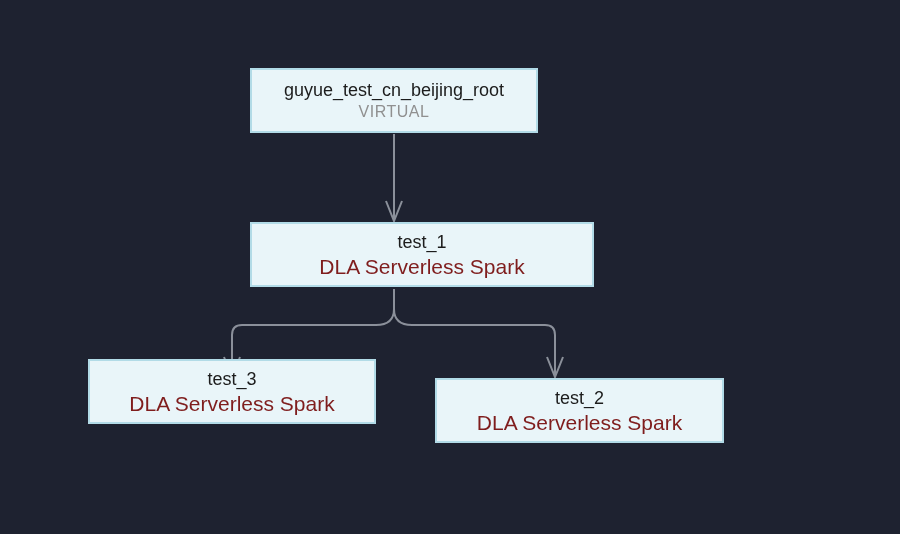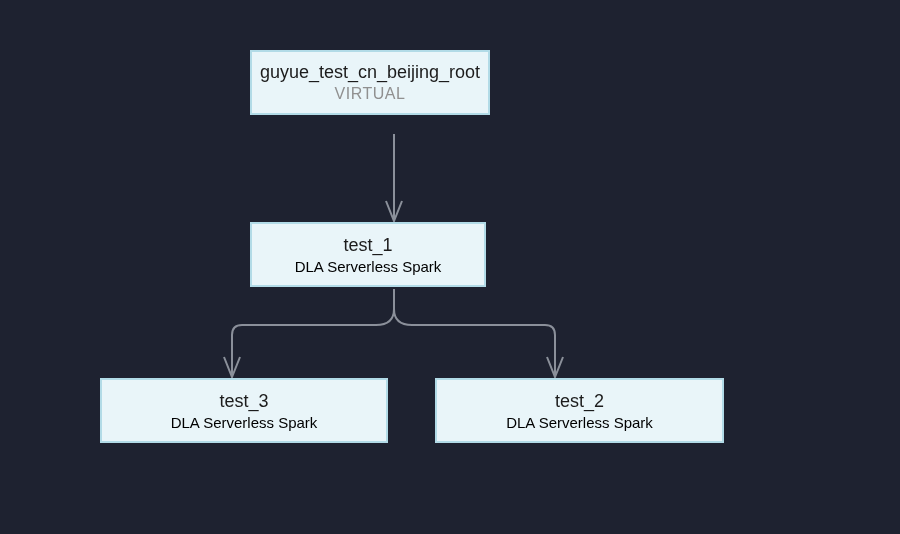--- a/index.html
+++ b/index.html
@@ -38,33 +38,33 @@
     gap: 5px;
     cursor: pointer;
   }
   .node-title {
     font-size: 18px;
     color: #1c1c1c;
     line-height: 1;
     white-space: nowrap;
   }
   .node-sub {
-    font-size: 15px;
-    color: #000000;
+    font-size: 21px;
+    color: #7f1d1d;
     line-height: 1;
     white-space: nowrap;
   }
   .node-sub.caps {
     font-size: 16px;
     letter-spacing: 0.5px;
     color: #909090;
   }
-  #node-root   { left: 250px; top: 50px;  width: 240px; height: 65px; }
-  #node-test1  { left: 250px; top: 222px; width: 236px; height: 65px; }
-  #node-test3  { left: 88px;  top: 378px; width: 288px; height: 65px; margin-left: 12px; }
+  #node-root   { left: 250px; top: 68px;  width: 288px; height: 65px; }
+  #node-test1  { left: 250px; top: 222px; width: 344px; height: 65px; }
+  #node-test3  { left: 88px;  top: 359px; width: 288px; height: 65px; }
   #node-test2  { left: 411px; top: 378px; width: 289px; height: 65px; margin-left: 24px; }
 </style>
 </head>
 <body>
 
 <div class="canvas">
 
   <svg class="edges" width="900" height="534" viewBox="0 0 900 534">
 
     <path d="M394,134 V221"></path>

